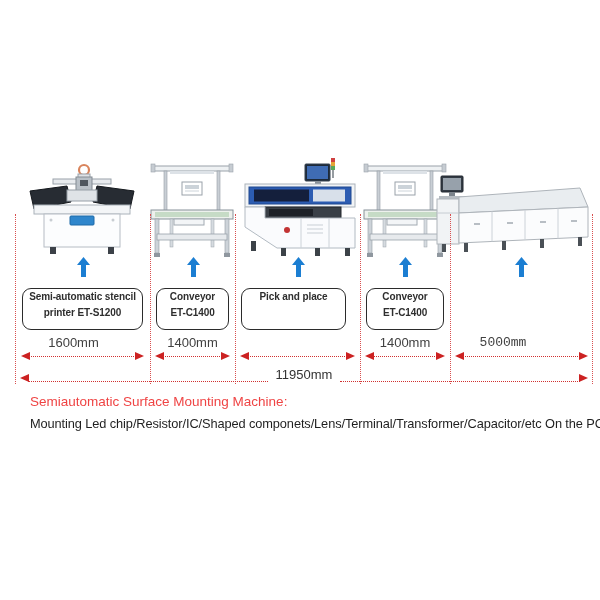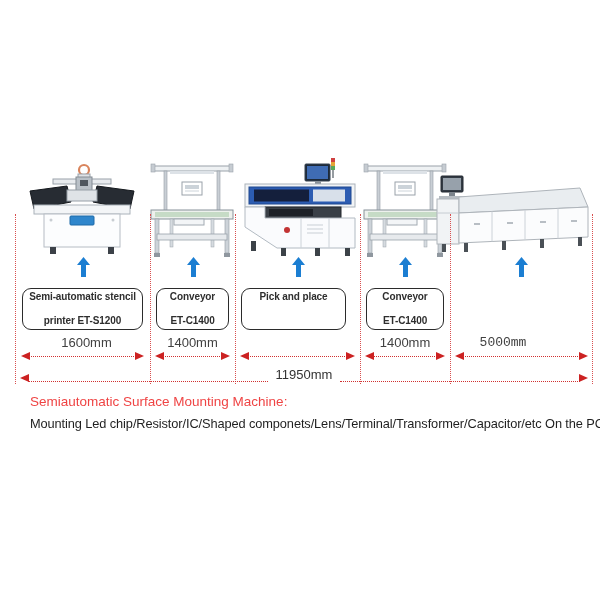--- a/index.html
+++ b/index.html
@@ -6,21 +6,21 @@
   .canvas{
     position:relative;width:600px;height:600px;background:#ffffff;
     font-family:"Liberation Sans", sans-serif;overflow:hidden;
   }
   .machine{position:absolute;}
   .vline{position:absolute;top:214px;height:170px;width:0;border-left:1px dotted #d94f4f;}
   .up-arrow{position:absolute;top:257px;width:13px;height:20px;}
   .label-box{
     position:absolute;top:288px;height:42px;background:#fff;
     border:1.6px solid #2b2b2b;border-radius:9px;
-    display:flex;flex-direction:column;justify-content:space-between;align-items:center;
+    display:flex;flex-direction:column;justify-content:flex-start;align-items:center;
     font-size:10px;font-weight:bold;color:#2e2e2e;letter-spacing:-0.1px;
     line-height:16px;text-align:center;box-sizing:border-box;
   }
   .dim-label{
     position:absolute;top:334px;height:16px;display:flex;justify-content:center;align-items:center;
     font-size:13px;color:#414141;
   }
   .dim-arrow{
     position:absolute;top:351px;height:10px;display:flex;align-items:center;
   }
@@ -190,21 +190,21 @@
     <div>ET-C1400</div>
   </div>
   <div class="label-box" style="left:241px;width:105px;">
     <div>Pick and place</div>
   </div>
   <div class="label-box" style="left:366px;width:78px;">
     <div>Conveyor</div>
     <div>ET-C1400</div>
   </div>
 
-  <div class="dim-label" style="left:19px;width:135px;text-align:center;">1600mm</div>
+  <div class="dim-label" style="left:6px;width:135px;text-align:center;">1600mm</div>
   <div class="dim-label" style="left:150px;width:85px;">1400mm</div>
   <div class="dim-label" style="left:360px;width:90px;">1400mm</div>
   <div class="dim-label" style="left:432px;width:142px;font-family:Liberation Mono, monospace;">5000mm</div>
 
   <div class="dim-arrow" style="left:21px;width:123px;">
     <span class="head-l"></span>
       <span class="line"></span>
       <span class="head-r"></span>
   </div>
   <div class="dim-arrow" style="left:155px;width:75px;">

